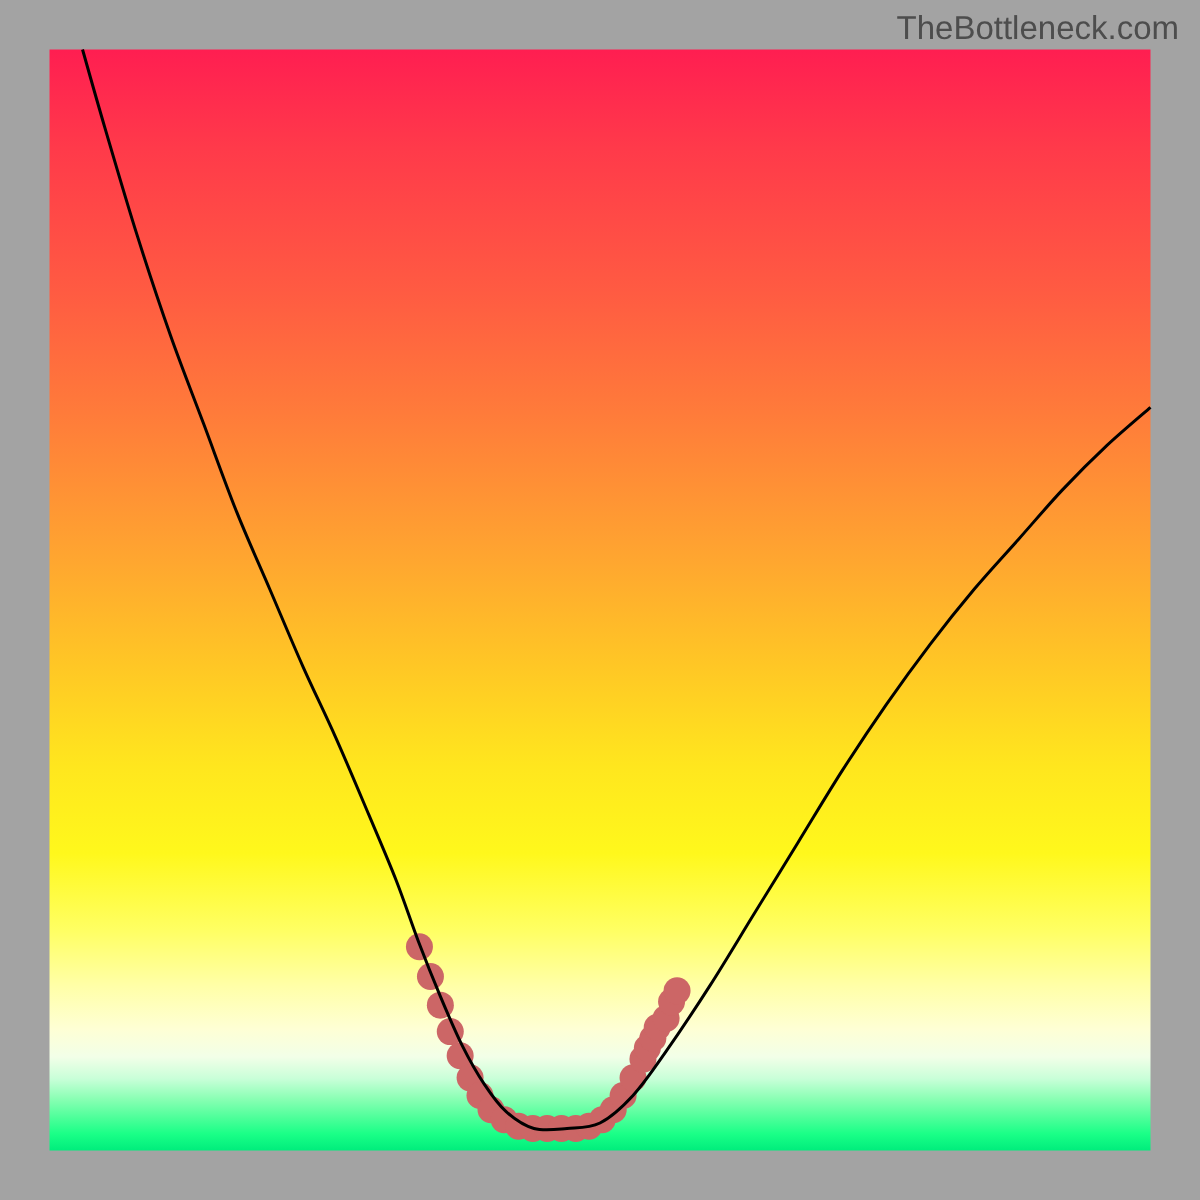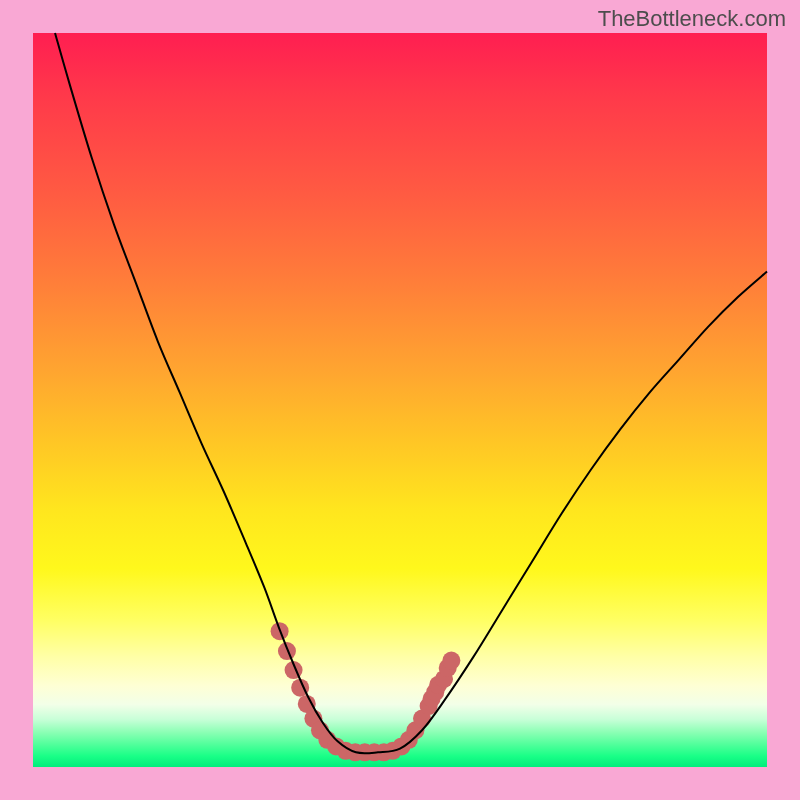--- a/index.html
+++ b/index.html
@@ -10,21 +10,21 @@
     overflow: hidden;
     background: #000000;
     font-family: Arial, Helvetica, sans-serif;
   }
   .frame {
     position: absolute;
     top: 0;
     left: 0;
     width: 800px;
     height: 800px;
-    background: #f9a8d4;
+    background: #a3a3a3;
   }
   .plot-area {
     position: absolute;
     top: 33px;
     left: 33px;
     width: 734px;
     height: 734px;
     
     background: linear-gradient(to bottom,
       #ff1e51 0%,

